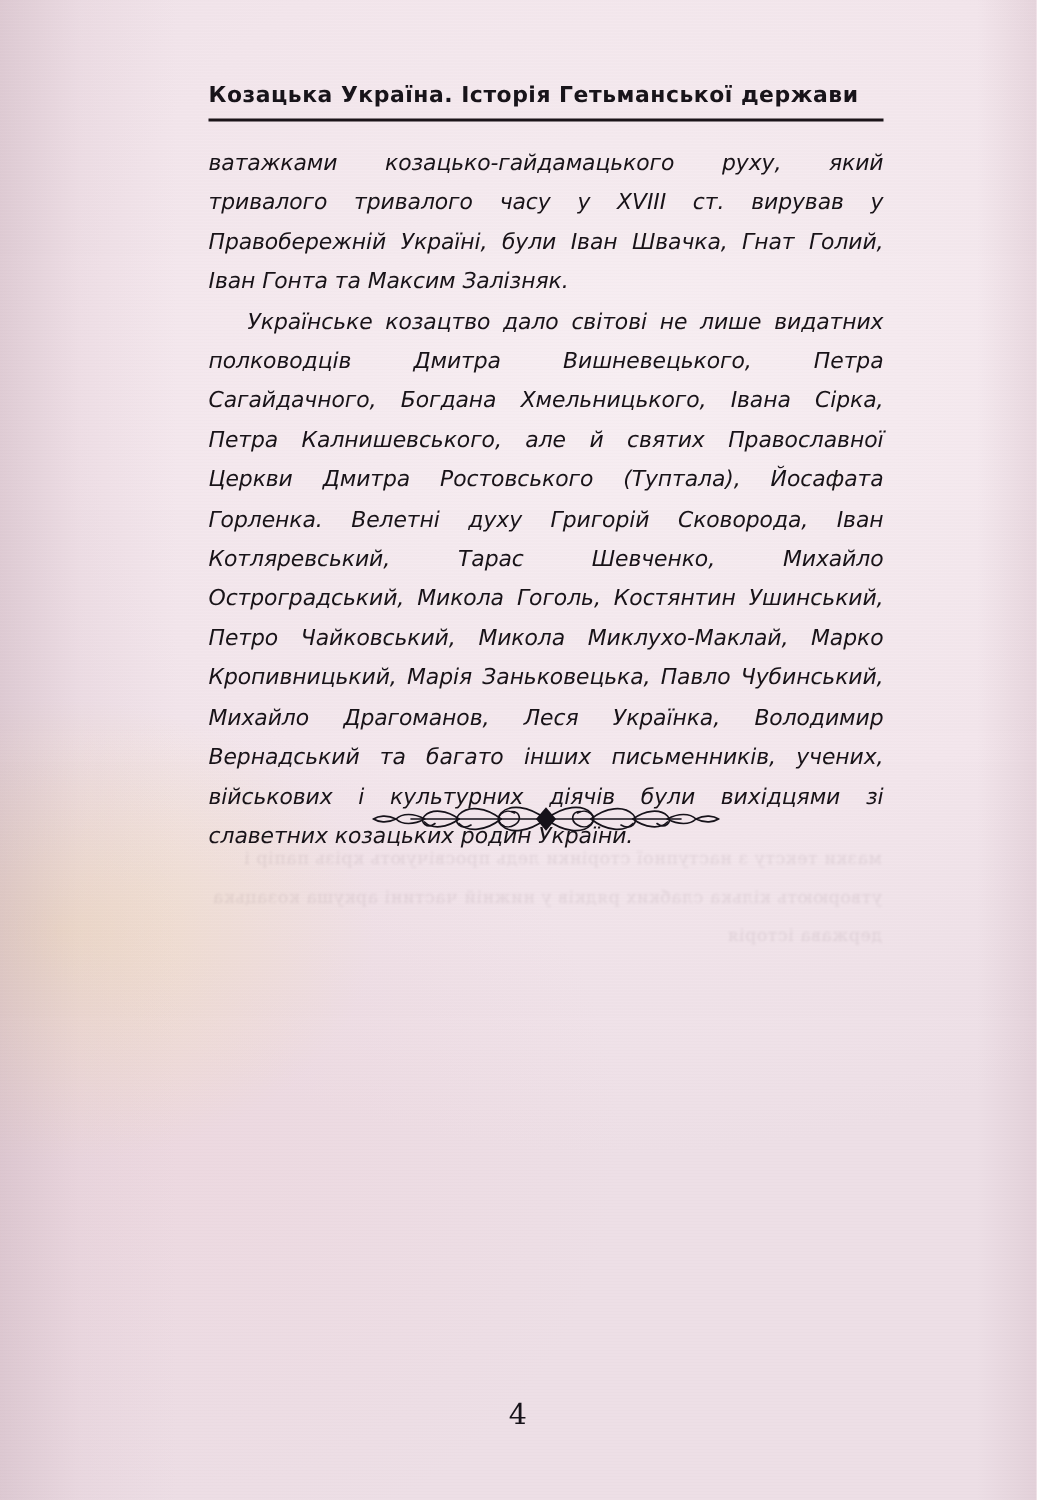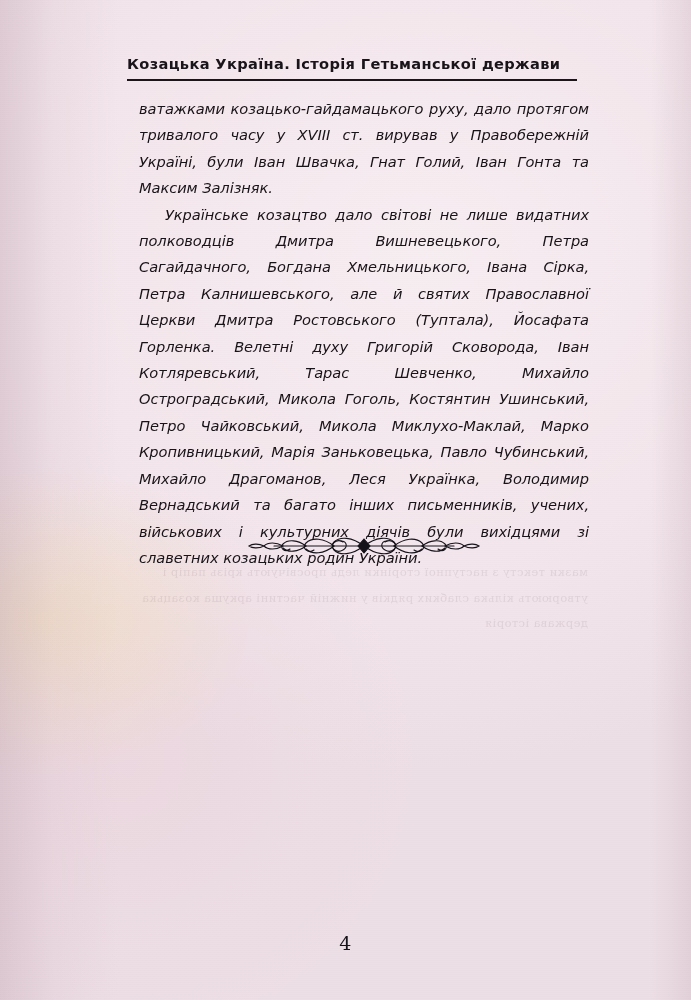--- a/index.html
+++ b/index.html
@@ -53,21 +53,21 @@
     line-height: 25.5px;
     letter-spacing: 0.4px;
     transform: scaleX(-1);
     pointer-events: none;
     overflow: hidden;
     filter: blur(0.6px);
   }
 
   #header {
     position: absolute;
-    left: 127px;
+    left: 139px;
     top: 55px;
     width: 450px;
   }
   #running-title {
     font-family: "DejaVu Sans", sans-serif;
     font-weight: bold;
     font-size: 14.6px;
     color: #18141a;
     letter-spacing: 0.35px;
     white-space: nowrap;
@@ -142,21 +142,21 @@
   <div id="right-shadow"></div>
 
   <div id="showthrough">мазки тексту з наступної сторінки ледь просвічують крізь папір і утворюють кілька слабких рядків у нижній частині аркуша козацька держава історія</div>
 
   <div id="header">
     <div id="running-title">Козацька Україна. Історія Гетьманської держави</div>
     <div id="header-rule"></div>
   </div>
 
   <div id="body-text">
-    <p>ватажками козацько-гайдамацького руху, дало протягом тривалого часу у XVIII ст. вирував у Правобережній Україні, були Іван Швачка, Гнат Голий, Іван Гонта та Максим Залізняк.</p>
+    <p>ватажками козацько-гайдамацького руху, який тривалого тривалого часу у XVIII ст. вирував у Правобережній Україні, були Іван Швачка, Гнат Голий, Іван Гонта та Максим Залізняк.</p>
     <p class="indent">Українське козацтво дало світові не лише видатних полководців Дмитра Вишневецького, Петра Сагайдачного, Богдана Хмельницького, Івана Сірка, Петра Калнишевського, але й святих Православної Церкви Дмитра Ростовського (Туптала), Йосафата Горленка. Велетні духу Григорій Сковорода, Іван Котляревський, Тарас Шевченко, Михайло Остроградський, Микола Гоголь, Костянтин Ушинський, Петро Чайковський, Микола Миклухо-Маклай, Марко Кропивницький, Марія Заньковецька, Павло Чубинський, Михайло Драгоманов, Леся Українка, Володимир Вернадський та багато інших письменників, учених, військових і культурних діячів були вихідцями зі славетних козацьких родин України.</p>
   </div>
 
   <div id="ornament">
     <svg width="300" height="36" viewBox="0 0 300 36" fill="none" xmlns="http://www.w3.org/2000/svg">
       <g stroke="#16121a" stroke-width="1.1" fill="none" stroke-linecap="round">
 
         <path d="M60 18 H240"></path>
 
         <path d="M150 18 C138 9, 126 8, 120 14 C115 19, 122 26, 129 22 C134 19, 133 13, 127 13"></path>

